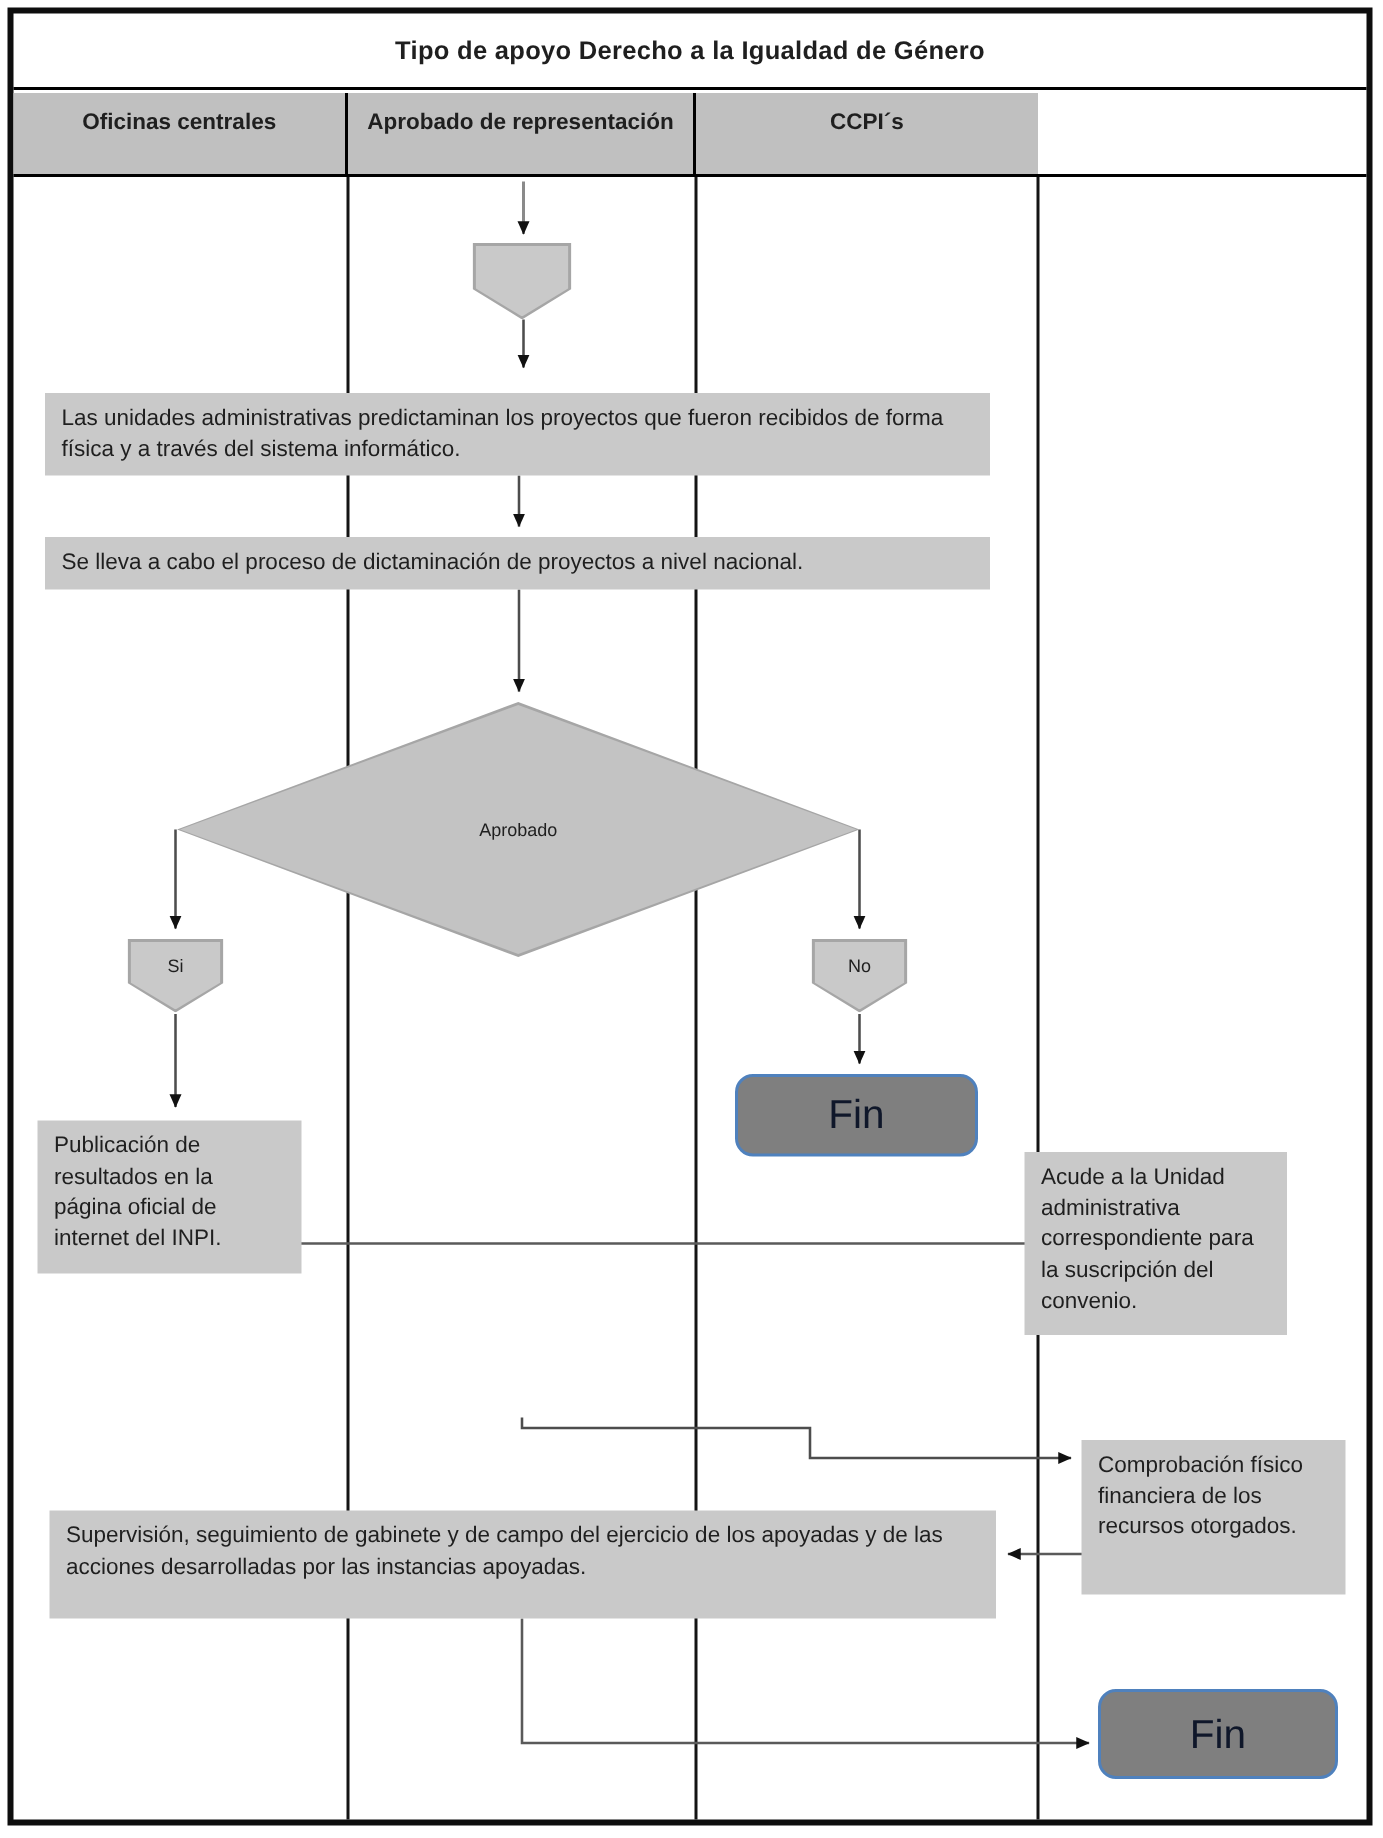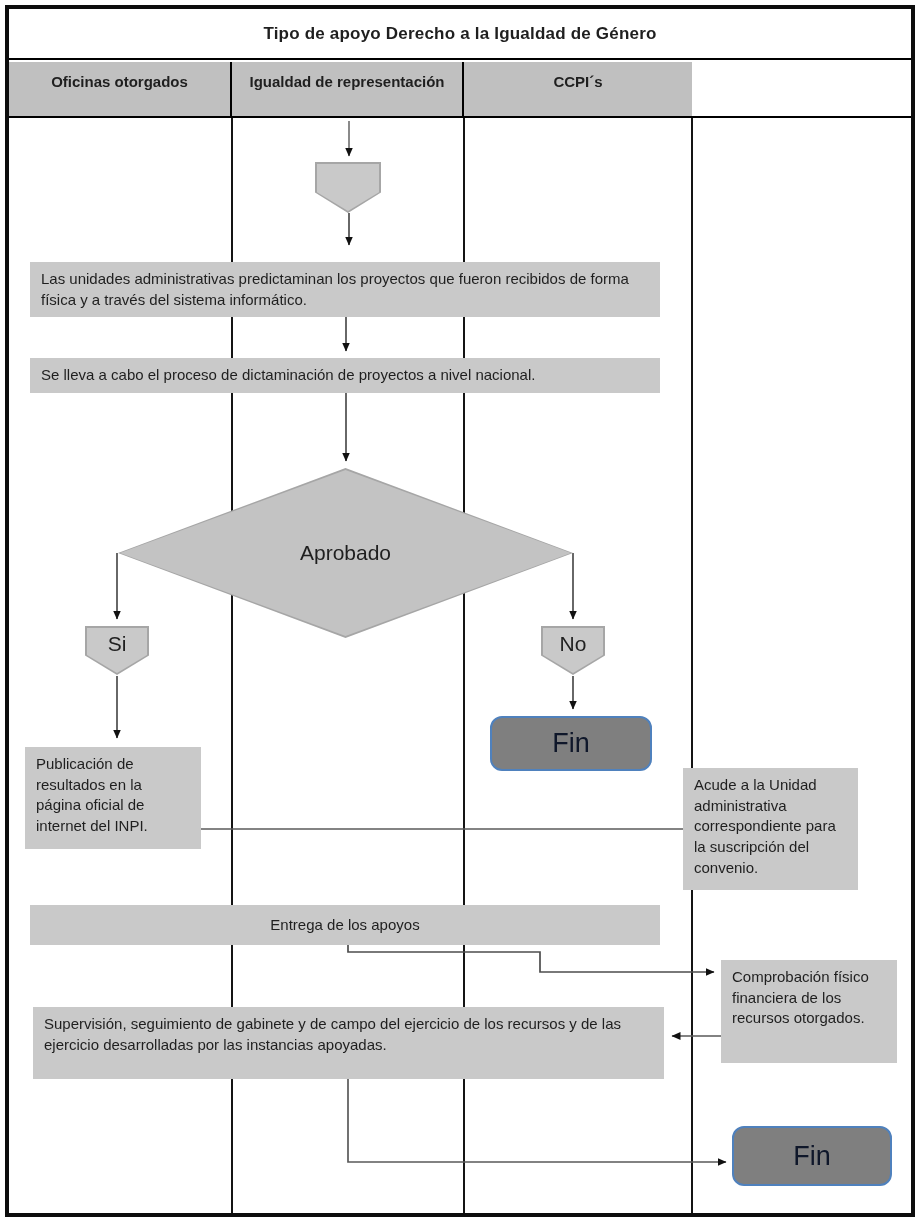--- a/index.html
+++ b/index.html
@@ -30,39 +30,39 @@
   .proc{padding:7px 11px;}
   .centered{display:flex;align-items:center;justify-content:center;text-align:center;}
   .clipshape{position:absolute;}
   .clipshape .fill{position:absolute;inset:2px;}
   .pent,.pent .fill{clip-path:polygon(0 0,100% 0,100% 60%,50% 100%,0 60%);}
   .dia,.dia .fill{clip-path:polygon(50% 0,100% 50%,50% 100%,0 50%);}
   .clipshape{background:var(--shapeborder);}
   .clipshape .fill{background:var(--box);}
   .dia .fill{background:var(--diamond);}
   .shape-label{position:absolute;inset:0;display:flex;align-items:center;
-               justify-content:center;font-size:21px;}
+               justify-content:center;font-size:12px;}
   .pent .shape-label{padding-bottom:13px;}
   .fin{position:absolute;background:var(--finfill);border:2px solid var(--finborder);
        border-radius:12px;display:flex;align-items:center;justify-content:center;
        font-size:27px;color:#0f172a;}
 </style>
 </head>
 <body>
 
 <div class="page">
   <div class="frame"></div>
 
   <div class="title-band">
     <span>Tipo de apoyo Derecho a la Igualdad de Género</span>
   </div>
 
   <div class="header-row">
-    <div class="header-cell hc1">Oficinas otorgados</div>
-    <div class="header-cell hc2">Igualdad de representación</div>
+    <div class="header-cell hc1">Oficinas centrales</div>
+    <div class="header-cell hc2">Aprobado de representación</div>
     <div class="header-cell hc3">CCPI´s</div>
   </div>
 
   <div class="lane-divider" style="left:231px;"></div>
   <div class="lane-divider" style="left:463px;"></div>
   <div class="lane-divider" style="left:691px;"></div>
 
   <svg class="connectors" width="922" height="1225" viewBox="0 0 922 1225">
     <defs>
       <marker id="arw" markerWidth="11" markerHeight="9" refX="8.5" refY="4" orient="auto" markerUnits="userSpaceOnUse">
@@ -105,20 +105,19 @@
     <div class="fill"></div>
     <div class="shape-label">No</div>
   </div>
 
   <div class="fin" style="left:490px;top:716px;width:162px;height:55px;">Fin</div>
 
   <div class="node proc" style="left:25px;top:747px;width:176px;height:102px;">Publicación de resultados en la página oficial de internet del INPI.</div>
 
   <div class="node proc" style="left:683px;top:768px;width:175px;height:122px;">Acude a la Unidad administrativa correspondiente para la suscripción del convenio.</div>
 
-  <div class="node centered" style="left:30px;top:905px;width:630px;height:40px;">Entrega de los apoyos</div>
 
   <div class="node proc" style="left:721px;top:960px;width:176px;height:103px;">Comprobación físico financiera de los recursos otorgados.</div>
 
-  <div class="node proc" style="left:33px;top:1007px;width:631px;height:72px;">Supervisión, seguimiento de gabinete y de campo del ejercicio de los recursos y de las ejercicio desarrolladas por las instancias apoyadas.</div>
+  <div class="node proc" style="left:33px;top:1007px;width:631px;height:72px;">Supervisión, seguimiento de gabinete y de campo del ejercicio de los apoyadas y de las acciones desarrolladas por las instancias apoyadas.</div>
 
   <div class="fin" style="left:732px;top:1126px;width:160px;height:60px;">Fin</div>
 </div>
 
 </body></html>

